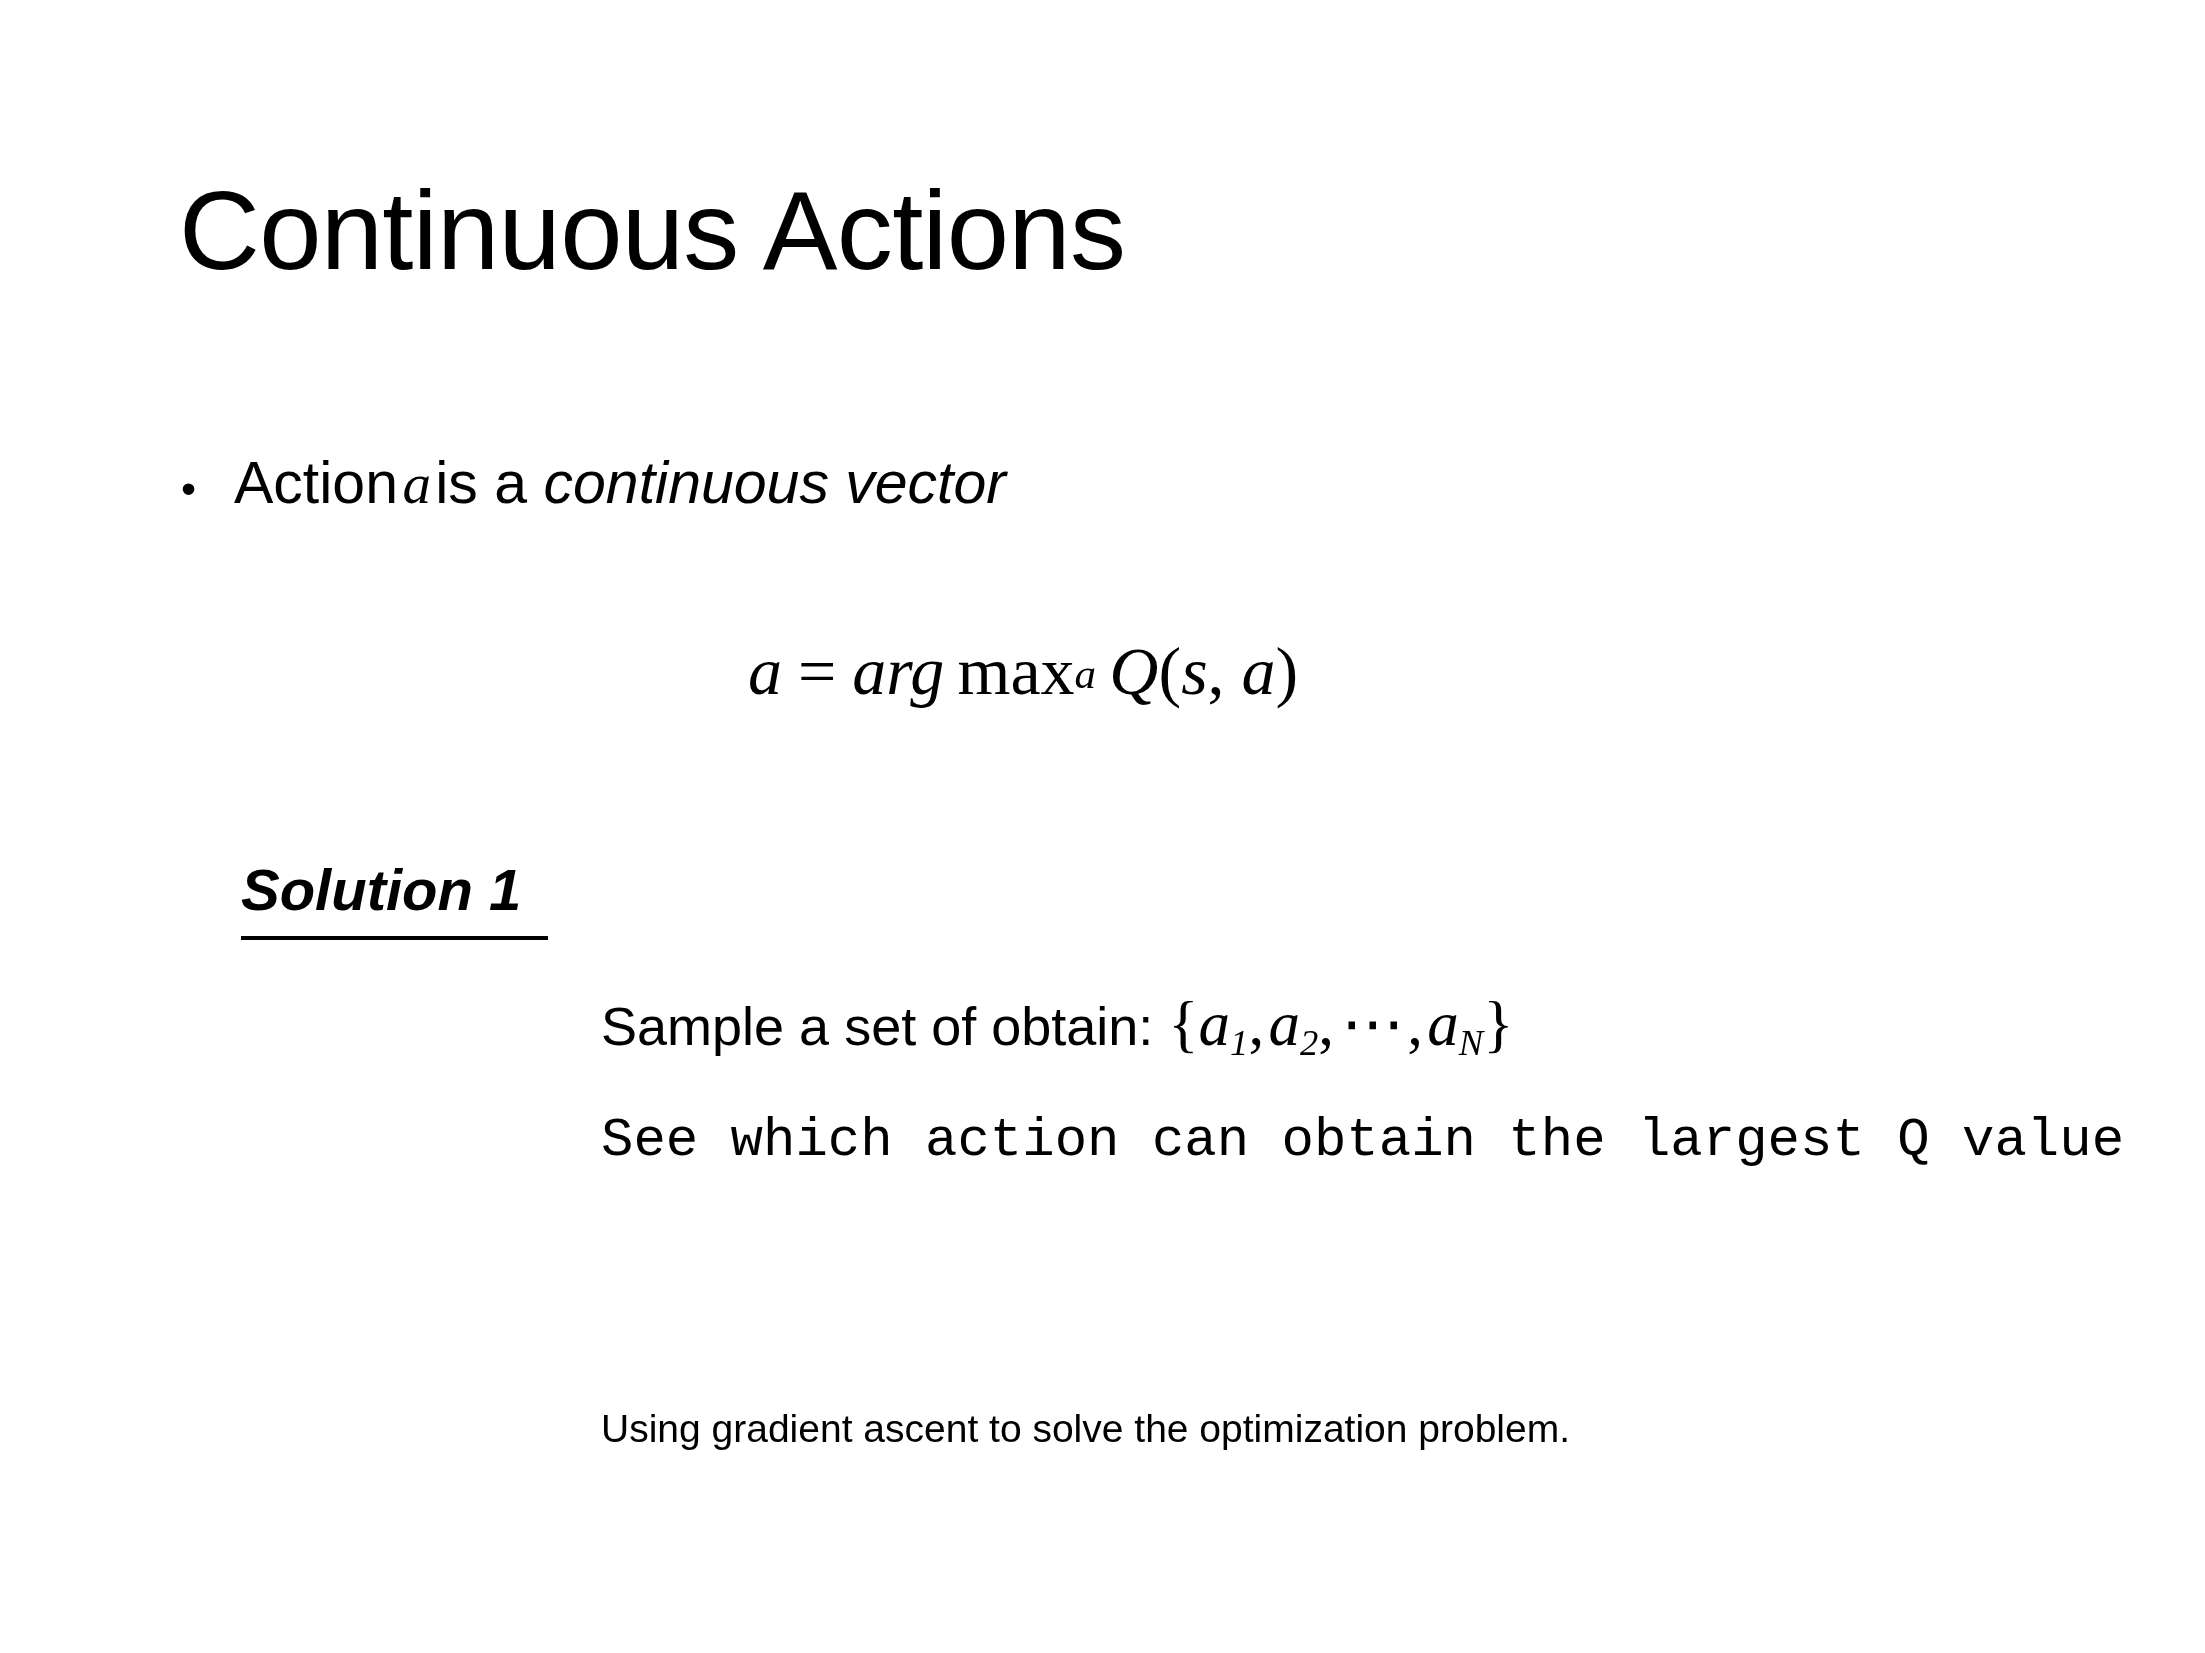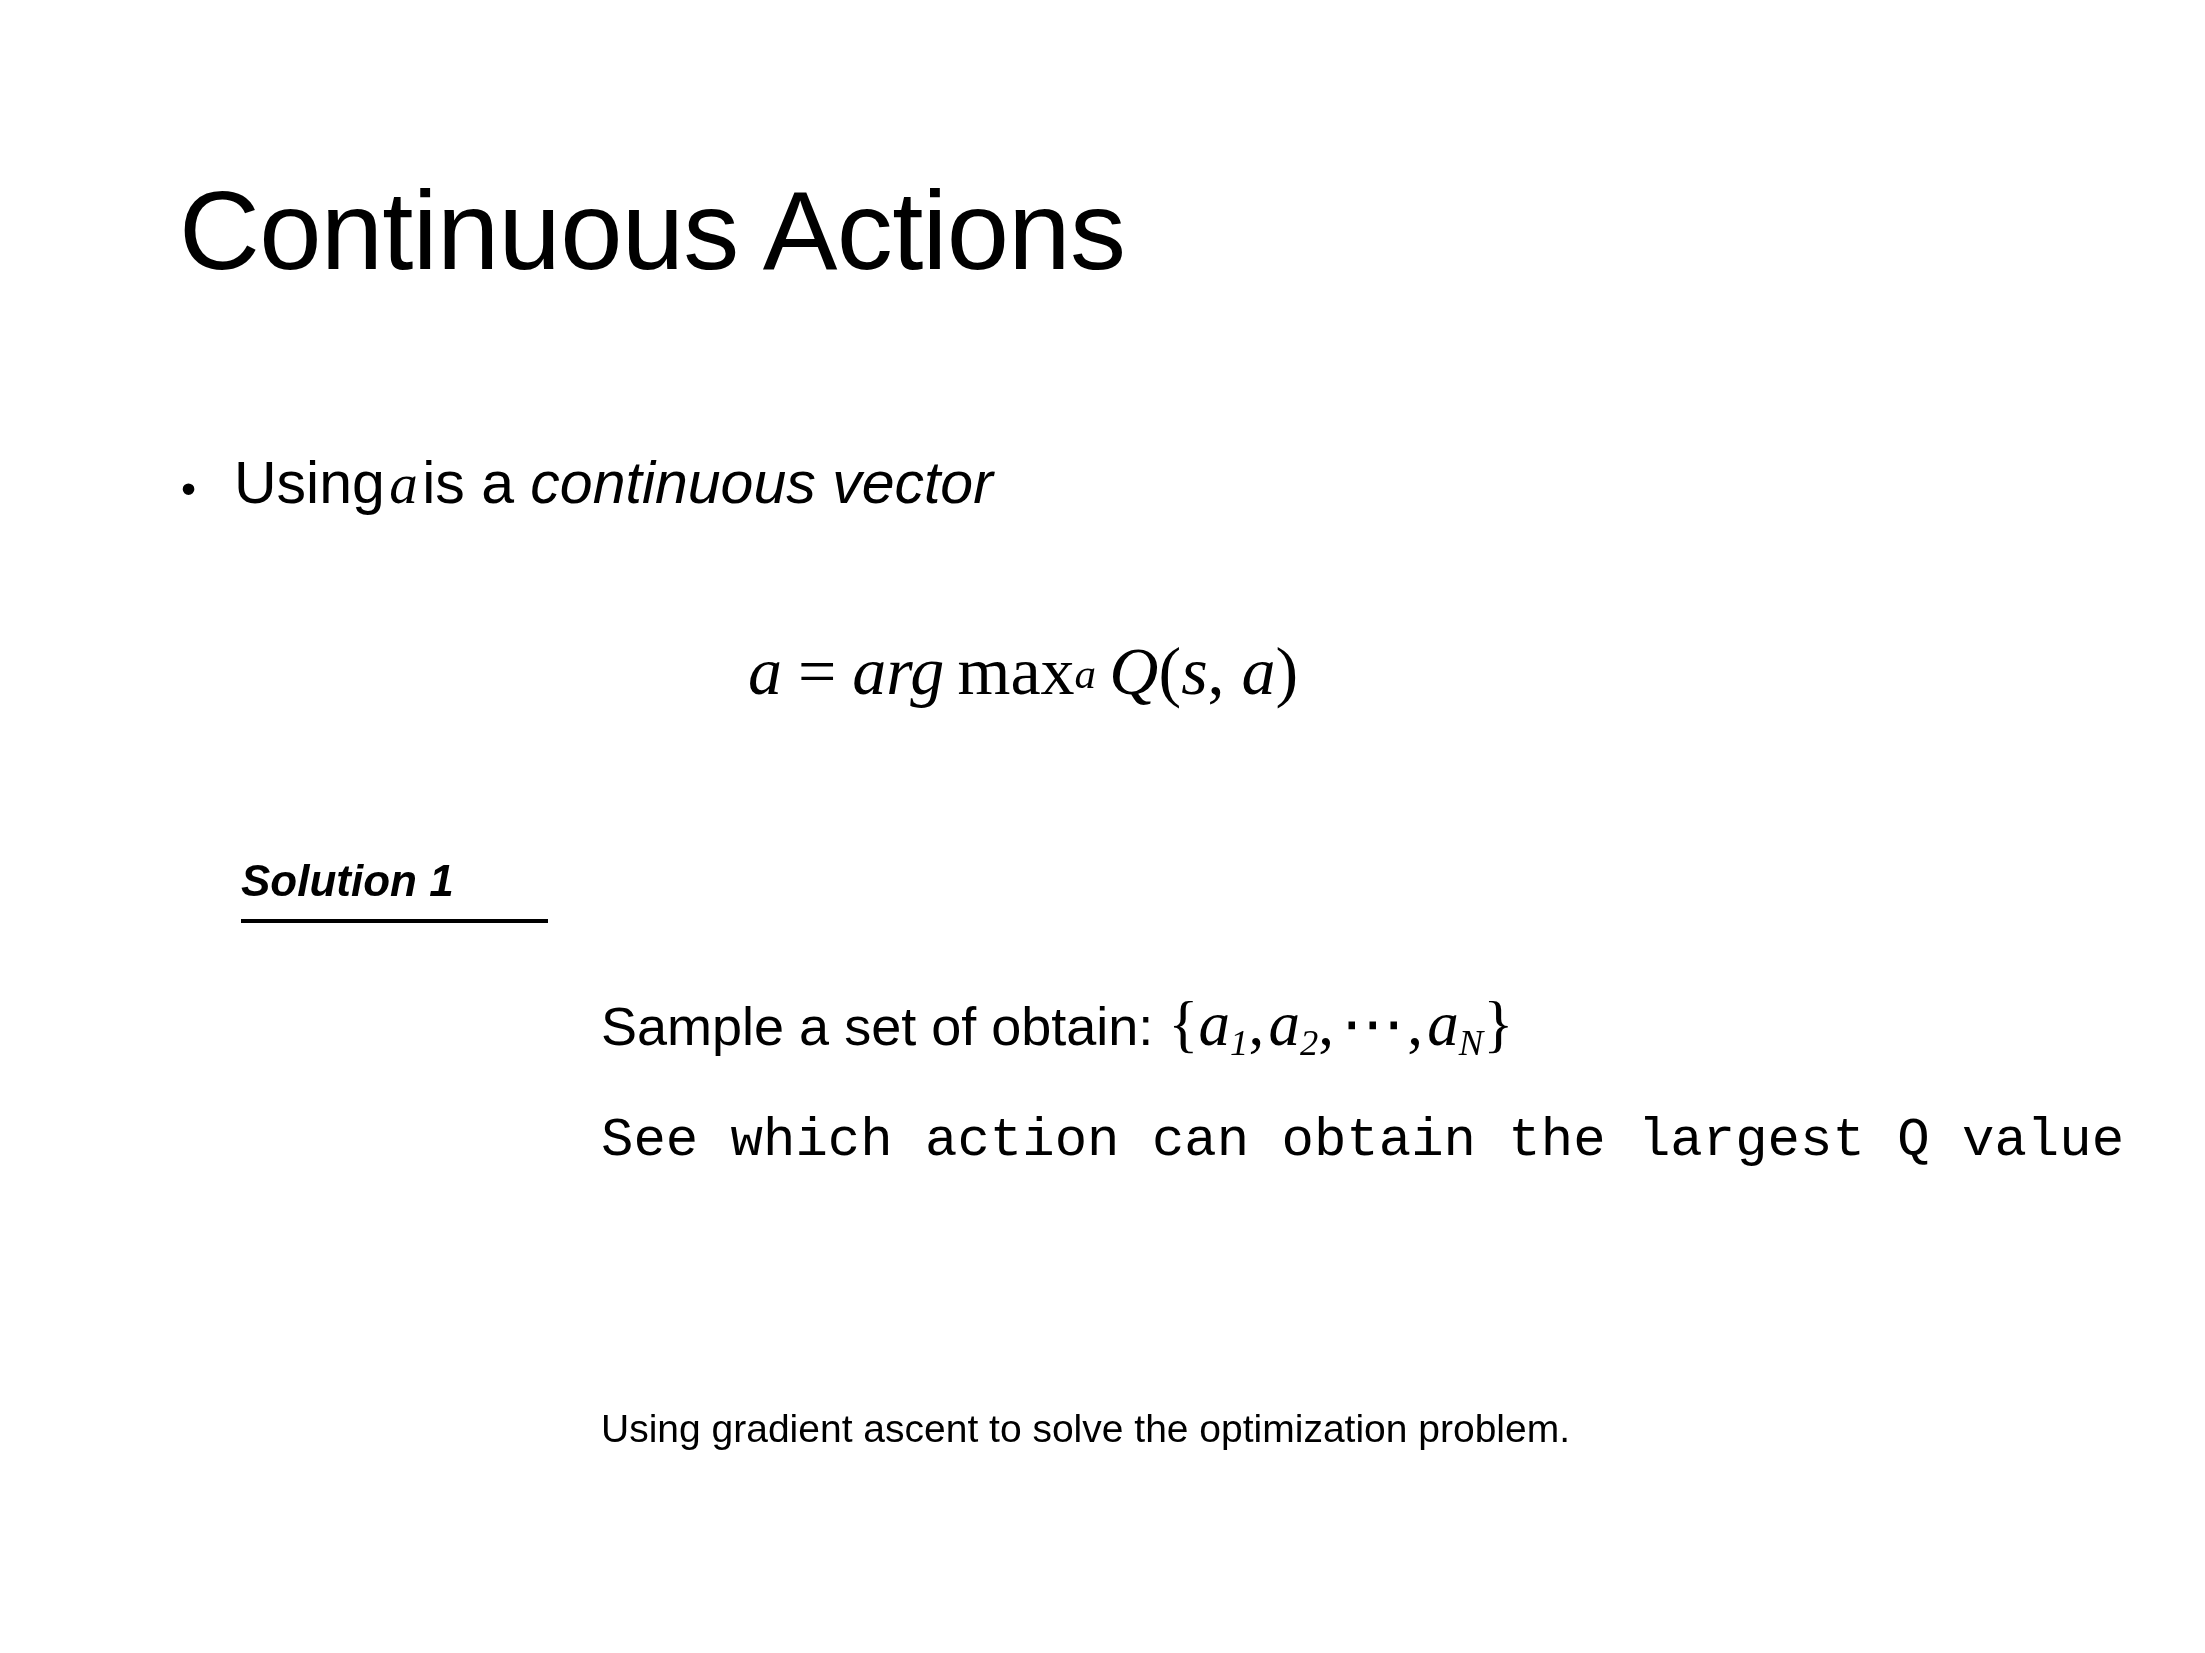--- a/index.html
+++ b/index.html
@@ -114,21 +114,21 @@
     padding-left: 5.9px;
   }
   .eq-paren { font-style: normal; }
 
   
   .solution-heading {
     position: absolute;
     font-family: "Liberation Sans", sans-serif;
     font-weight: bold;
     font-style: italic;
-    font-size: 44px;
+    font-size: 58px;
     color: #000000;
     white-space: nowrap;
   }
   .solution-heading .rule {
     display: block;
     height: 3.7px;
     background: #000000;
     margin-top: 13.2px;
   }
   #solution-1-heading { left: 241px; top: 856px; }
@@ -191,21 +191,21 @@
 </style>
 </head>
 <body>
 
 <div class="slide">
 
   <div class="slide-title">Continuous Actions</div>
 
   <div class="bullet-row">
     <span class="bullet-marker">•</span>
-    <span class="bullet-text"><span>Using</span><span class="mathvar">a</span><span>is a</span>&nbsp;<span class="emph-italic">continuous vector</span></span>
+    <span class="bullet-text"><span>Action</span><span class="mathvar">a</span><span>is a</span>&nbsp;<span class="emph-italic">continuous vector</span></span>
   </div>
 
   <div class="equation">
     <span class="eq-italic">a</span>
     <span class="eq-op">=</span>
     <span class="eq-italic">arg</span>
     <span class="eq-maxgroup">
       <span class="eq-maxtop">max</span>
       <span class="eq-maxsub">a</span>
     </span>

